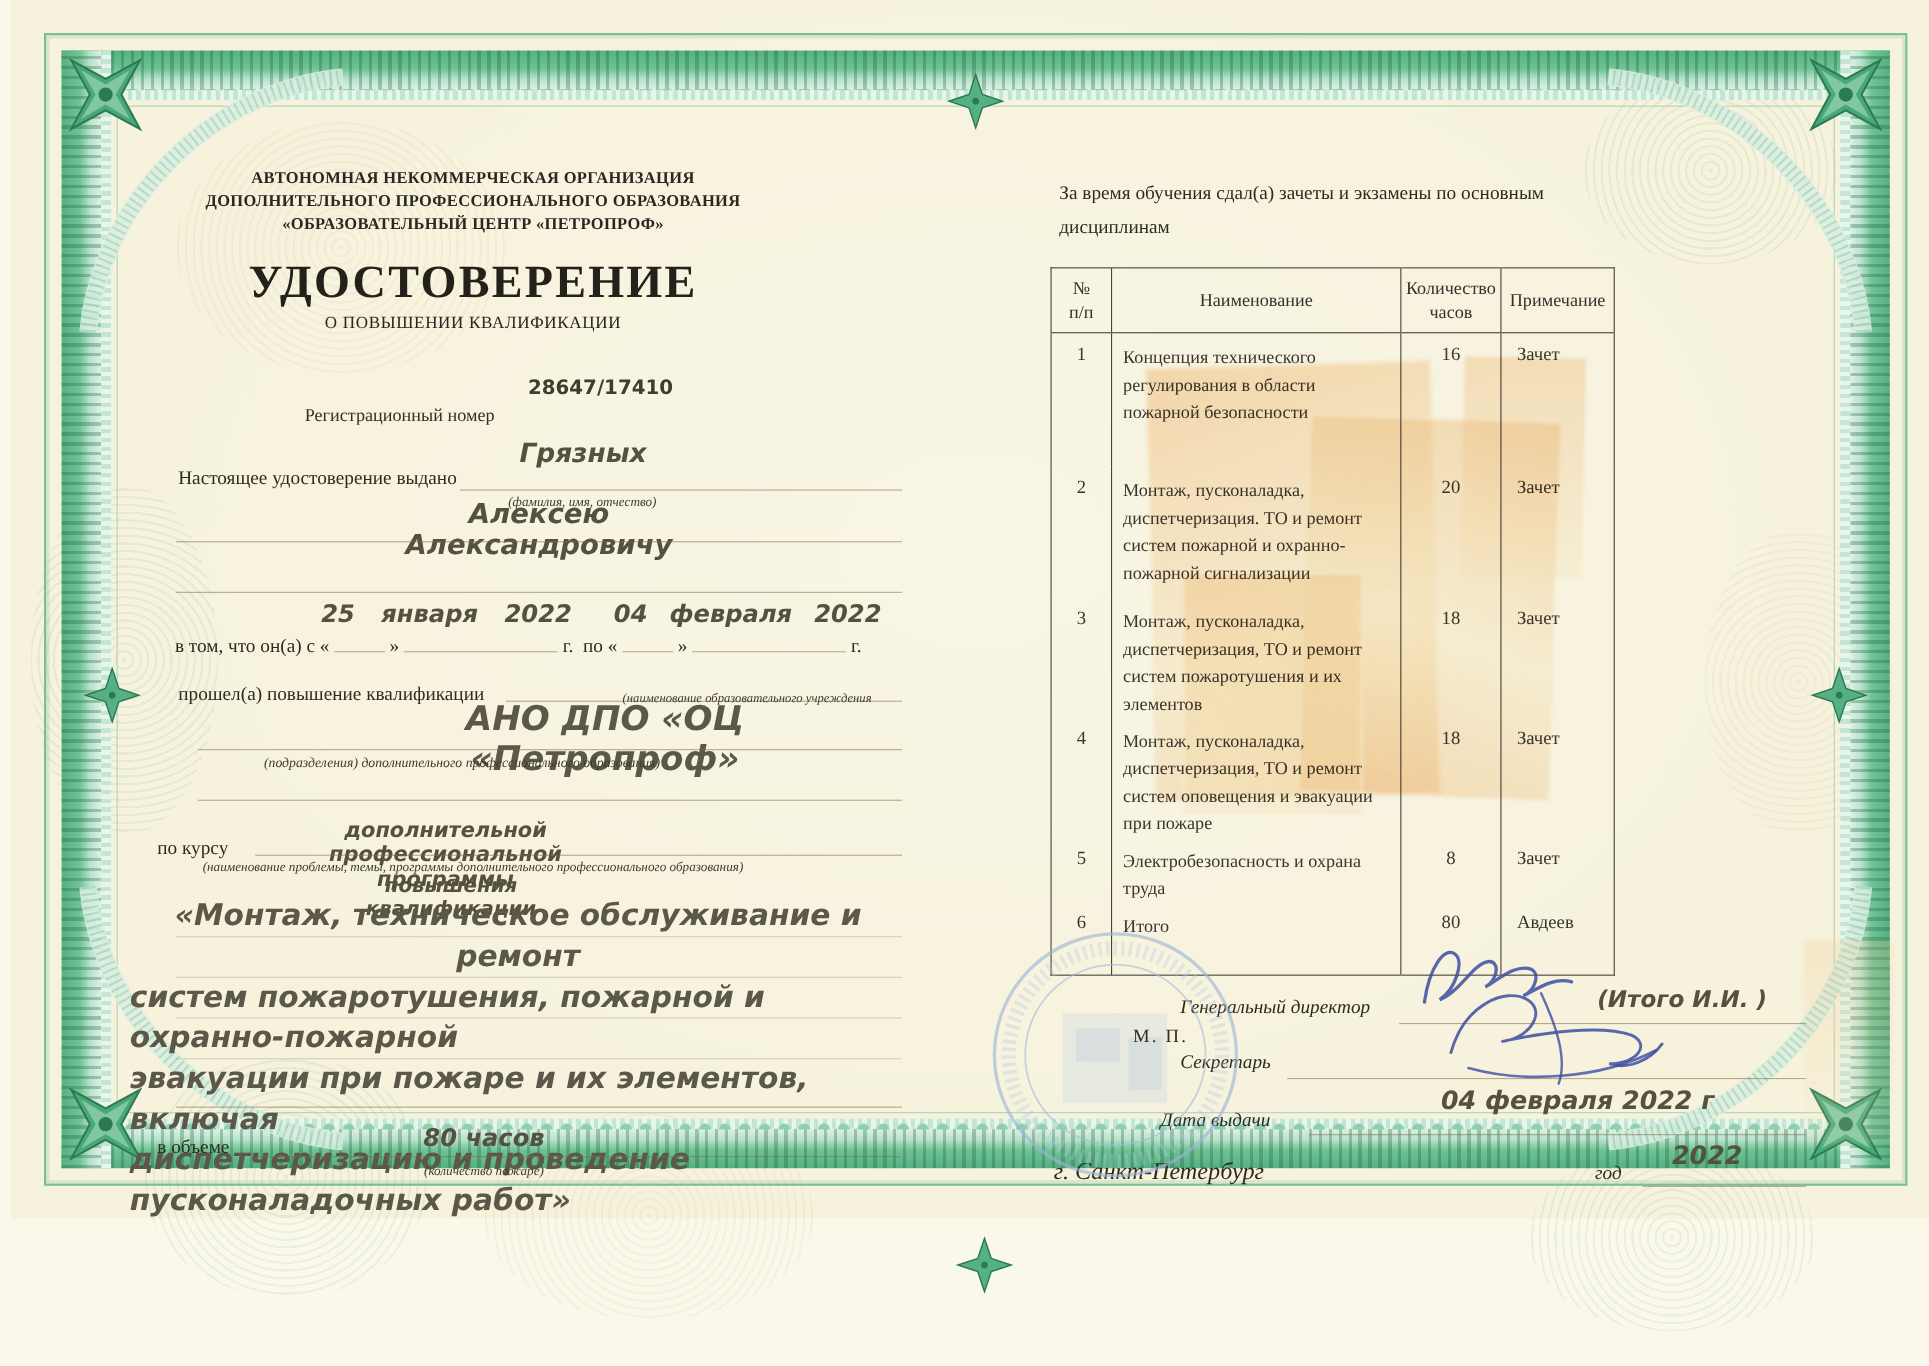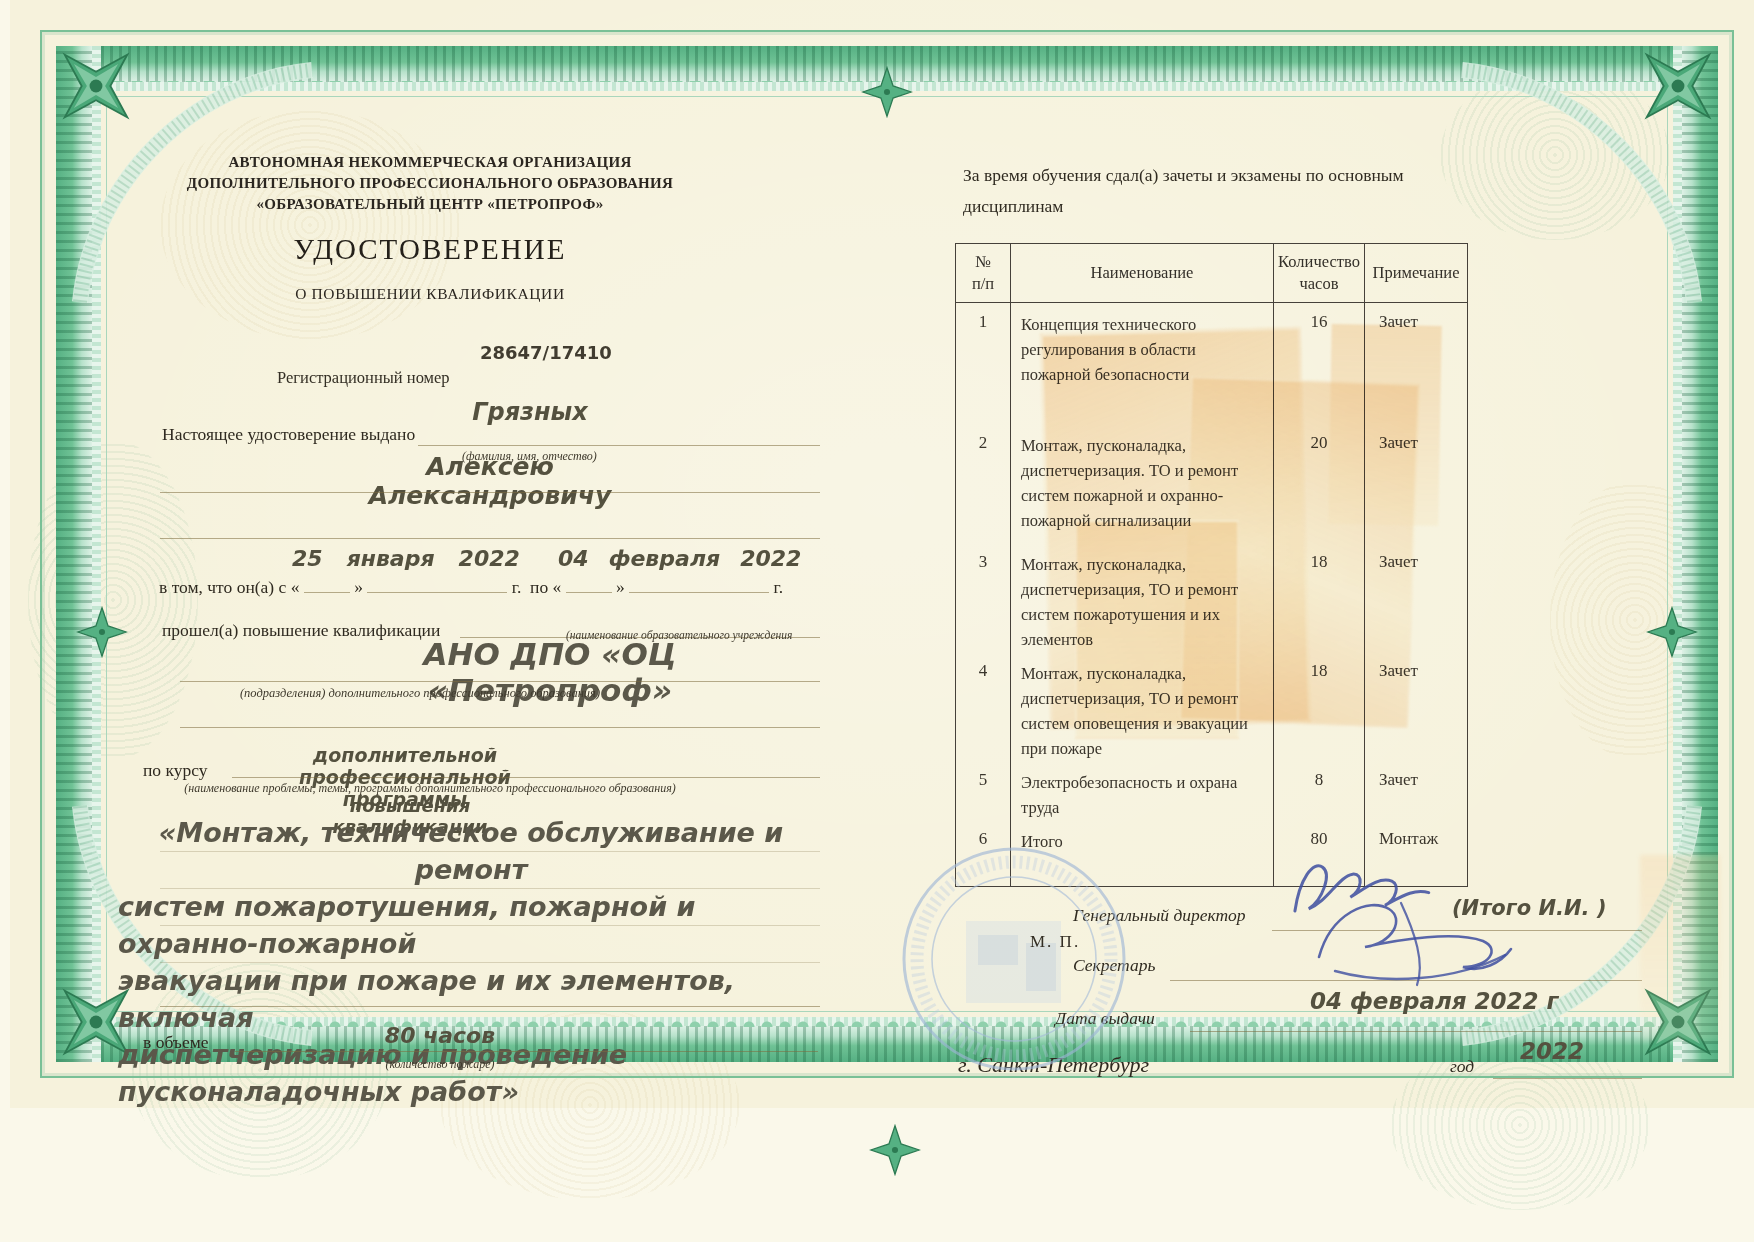--- a/index.html
+++ b/index.html
@@ -64,22 +64,22 @@
   .lab-i{font-size:17.5px;color:#2f2a20;font-style:italic;}
   .hint{font-size:12px;font-style:italic;color:#3e392c;}
   .hand{font-family:"DejaVu Sans",sans-serif;font-style:italic;font-weight:600;color:#54513f;}
   .uline{position:absolute;height:1px;background:rgba(125,108,62,.55);}
   .uline.faint{background:rgba(125,108,62,.25);}
   .useg{display:inline-block;border-bottom:1.3px solid rgba(125,108,62,.55);height:14px;}
   .ctr{text-align:center;}
   
   .org{left:170px;top:152px;width:500px;text-align:center;font-weight:bold;
     font-size:15px;line-height:21px;color:#2b2620;letter-spacing:.3px;}
-  .doc-title{left:150px;top:233px;width:540px;text-align:center;font-weight:normal;
-    font-size:29px;letter-spacing:2px;color:#24201a;}
+  .doc-title{left:150px;top:233px;width:540px;text-align:center;font-weight:bold;
+    font-size:42px;letter-spacing:2px;color:#24201a;}
   .doc-subtitle{left:150px;top:285px;width:540px;text-align:center;font-weight:normal;
     font-size:15.5px;letter-spacing:.6px;color:#2b2620;}
   .reg-num{left:470px;top:342px;font-family:"DejaVu Sans",sans-serif;font-weight:bold;
     font-size:18px;color:#413c30;}
   .reg-lab{left:267px;top:368px;font-size:16.5px;color:#332e24;}
   
   .exam-intro{left:953px;top:160px;width:510px;font-size:17.5px;color:#2f2a20;line-height:31px;}
   .exam-table-wrap{left:945px;top:243px;width:500px;height:617px;z-index:2;}
   table.exam{width:100%;height:100%;border-collapse:collapse;table-layout:fixed;
     border:1.6px solid #46413a;}
@@ -340,21 +340,21 @@
           <tr>
             <td class="col-num">5</td>
             <td class="col-name">Электробезопасность и охрана труда</td>
             <td class="col-hours">8</td>
             <td class="col-note">Зачет</td>
           </tr>
           <tr>
             <td class="col-num">6</td>
             <td class="col-name">Итого</td>
             <td class="col-hours">80</td>
-            <td class="col-note">Монтаж</td>
+            <td class="col-note">Авдеев</td>
           </tr>
           <tr>
             <td></td>
             <td></td>
             <td></td>
             <td></td>
           </tr>
         </tbody>
     </table>
   </div>

